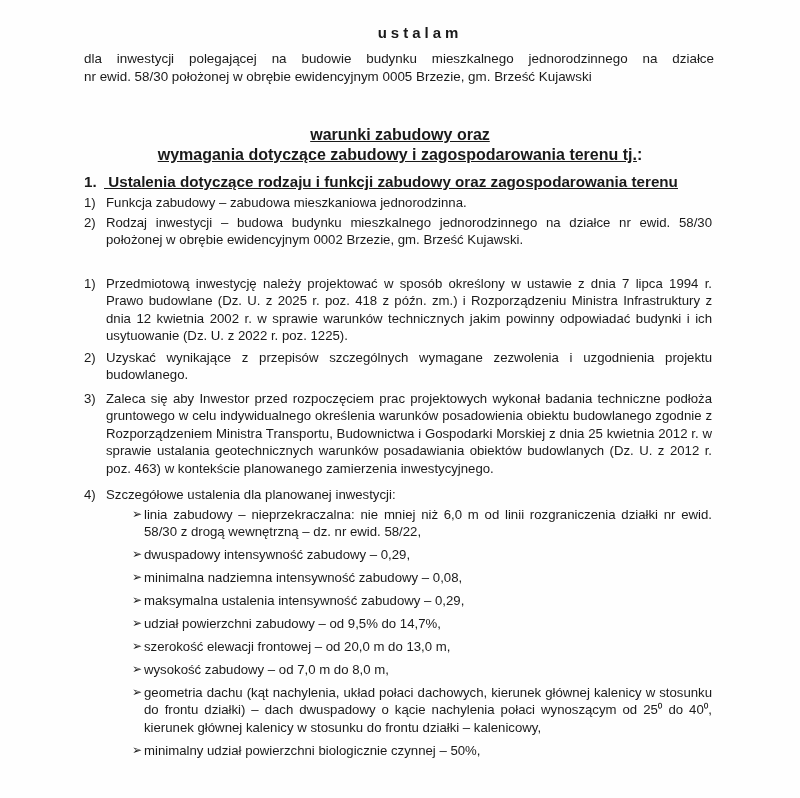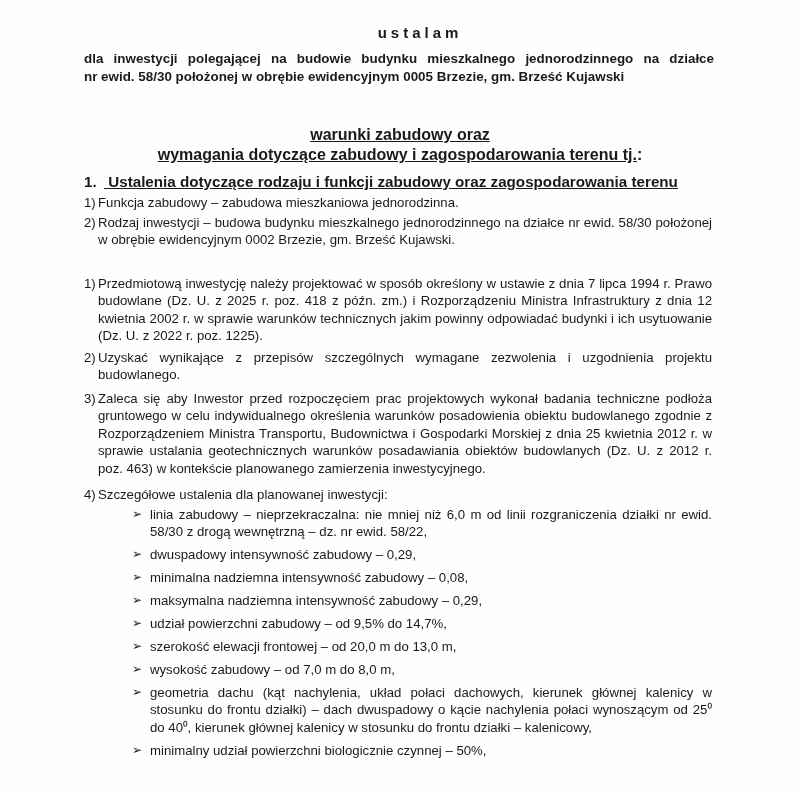--- a/index.html
+++ b/index.html
@@ -28,21 +28,21 @@
       font-weight: bold;
       font-size: 15px;
       letter-spacing: 4px;
       padding-left: 20px;
     }
     .intro {
       position: absolute;
       top: 50px;
       left: 84px;
       width: 630px;
-      font-weight: bold;
+      font-weight: normal;
       font-size: 13.4px;
       line-height: 18px;
       text-align: justify;
       text-align-last: left;
     }
     .intro .l1 { display: block; text-align: justify; text-align-last: justify; }
     .intro .l2 { display: block; }
     .title {
       position: absolute;
       left: 0; width: 800px;
@@ -70,37 +70,37 @@
       left: 84px;
       width: 628px;
       font-size: 13.2px;
       line-height: 17.4px;
     }
     .item .n {
       position: absolute;
       left: 0; top: 0;
     }
     .item .b {
-      margin-left: 14px;
+      margin-left: 22px;
       text-align: justify;
     }
     .sub {
       position: absolute;
       left: 132px;
       width: 580px;
       font-size: 13.2px;
       line-height: 17.4px;
     }
     .sub .arrow {
       position: absolute;
       left: 0; top: 0;
       font-size: 12px;
     }
     .sub .b {
-      margin-left: 18px;
+      margin-left: 12px;
       text-align: justify;
     }
   </style>
 </head>
 <body>
 
 <div class="page">
 
   <div class="ustalam">ustalam</div>
 
@@ -151,21 +151,21 @@
   <div class="sub" style="top:546px;">
     <span class="arrow">➢</span>
     <div class="b">dwuspadowy intensywność zabudowy – 0,29,</div>
   </div>
   <div class="sub" style="top:569px;">
     <span class="arrow">➢</span>
     <div class="b">minimalna nadziemna intensywność zabudowy – 0,08,</div>
   </div>
   <div class="sub" style="top:592px;">
     <span class="arrow">➢</span>
-    <div class="b">maksymalna nadziemna intensywność zabudowy – 0,29,</div>
+    <div class="b">maksymalna ustalenia intensywność zabudowy – 0,29,</div>
   </div>
   <div class="sub" style="top:615px;">
     <span class="arrow">➢</span>
     <div class="b">udział powierzchni zabudowy – od 9,5% do 14,7%,</div>
   </div>
   <div class="sub" style="top:638px;">
     <span class="arrow">➢</span>
     <div class="b">szerokość elewacji frontowej – od 20,0 m do 13,0 m,</div>
   </div>
   <div class="sub" style="top:661px;">

